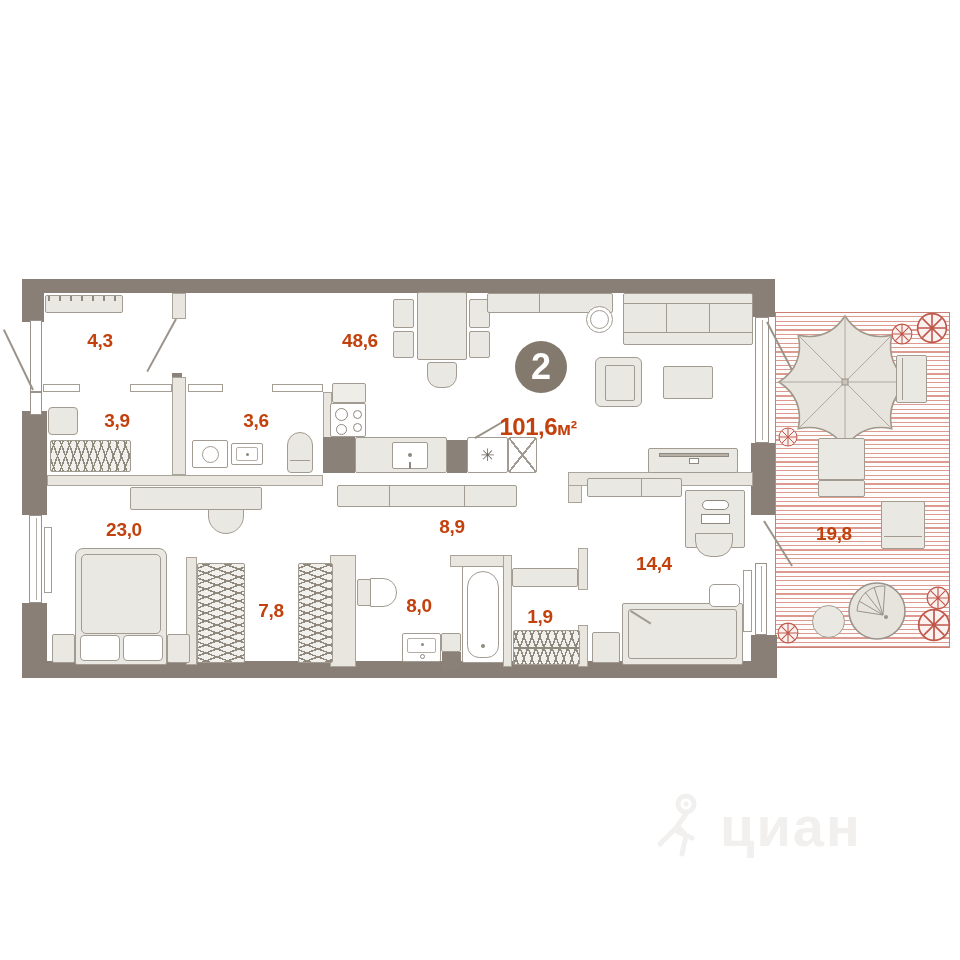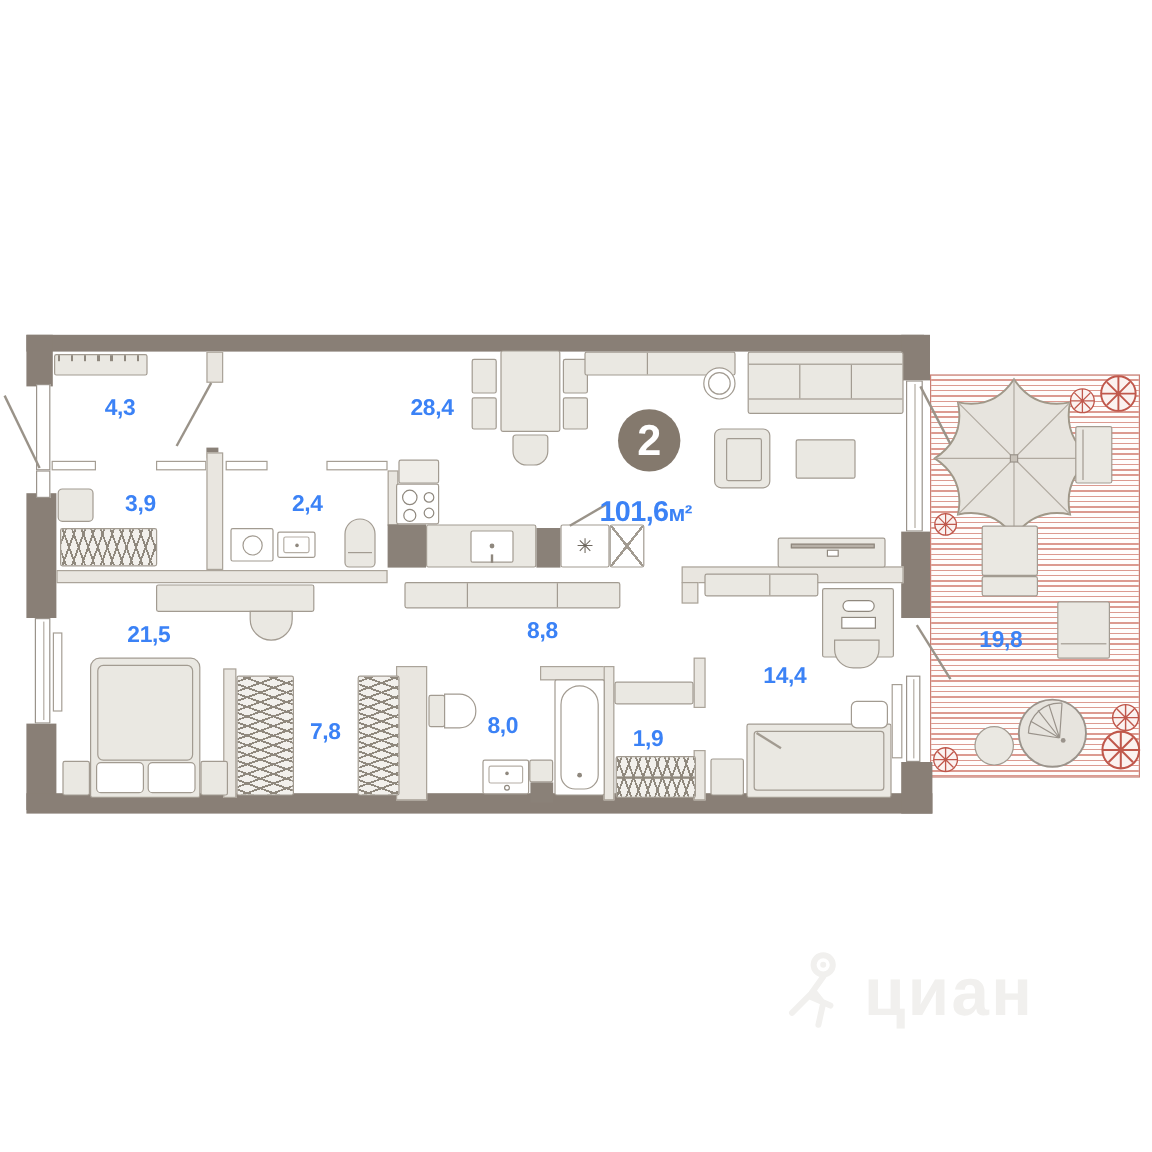--- a/index.html
+++ b/index.html
@@ -33,21 +33,21 @@
       repeating-linear-gradient(110deg,transparent 0 3px,#8f887d 3px 4.5px,transparent 4.5px 7.5px),
       repeating-linear-gradient(70deg,transparent 0 3px,#8f887d 3px 4.5px,transparent 4.5px 7.5px);
       background-size:100% 2px,auto,auto;background-position:center,0 0,0 0;background-repeat:no-repeat,repeat,repeat;
       background-color:#f2f0ec;}
   
   .terrace{position:absolute;box-sizing:border-box;
       background:repeating-linear-gradient(to bottom,#fffdfc 0 3.2px,#dc9a90 3.2px 4.4px);
       border:1.5px solid #c97f74;}
   
   .label{position:absolute;transform:translate(-50%,-50%);font-weight:700;font-size:19px;
-         letter-spacing:-0.3px;color:#3b82f6;white-space:nowrap;}
+         letter-spacing:-0.3px;color:#c2410c;white-space:nowrap;}
   .xbox{background-image:
       linear-gradient(to top right,transparent calc(50% - 1px),#a29b91 calc(50% - 1px) calc(50% + 1px),transparent calc(50% + 1px)),
       linear-gradient(to top left,transparent calc(50% - 1px),#a29b91 calc(50% - 1px) calc(50% + 1px),transparent calc(50% + 1px));}
   .badge{position:absolute;border-radius:50%;background:#84796d;color:#fff;display:flex;
          align-items:center;justify-content:center;font-weight:700;}
   .wm{position:absolute;color:#f1f0ee;font-weight:700;display:flex;align-items:center;gap:10px;}
   .wm .t{font-size:56px;letter-spacing:2px;}
   svg{display:block;}
 </style>
 </head>
@@ -278,27 +278,27 @@
 
   <div class="badge" style="left:515px;top:341px;width:52px;height:52px;font-size:36px;">
     <span>2</span>
   </div>
   <div class="label" style="left:538px;top:427px;font-size:24px;letter-spacing:-0.5px;">
     <span>101,6</span><span style="font-size:19px;">м²</span>
   </div>
 
   <div class="label" style="left:100px;top:341px;">4,3</div>
   <div class="label" style="left:117px;top:421px;">3,9</div>
-  <div class="label" style="left:256px;top:421px;">2,4</div>
-  <div class="label" style="left:360px;top:341px;">28,4</div>
-  <div class="label" style="left:124px;top:530px;">21,5</div>
+  <div class="label" style="left:256px;top:421px;">3,6</div>
+  <div class="label" style="left:360px;top:341px;">48,6</div>
+  <div class="label" style="left:124px;top:530px;">23,0</div>
   <div class="label" style="left:271px;top:611px;">7,8</div>
   <div class="label" style="left:419px;top:606px;">8,0</div>
   <div class="label" style="left:540px;top:617px;">1,9</div>
-  <div class="label" style="left:452px;top:527px;">8,8</div>
+  <div class="label" style="left:452px;top:527px;">8,9</div>
   <div class="label" style="left:654px;top:564px;">14,4</div>
   <div class="label" style="left:834px;top:534px;">19,8</div>
 
   <div class="wm" style="left:652px;top:792px;">
     <svg width="58" height="68" viewBox="0 0 58 68">
       <g stroke="#f1f0ee" stroke-width="5" fill="none" stroke-linecap="round">
         <circle cx="34" cy="12" r="8"></circle>
         <path d="M34 22 L24 36 L8 52 M26 34 L34 44 L30 62 M22 38 L40 46"></path>
       </g>
       <circle cx="34" cy="12" r="2.5" fill="#f1f0ee"></circle>

